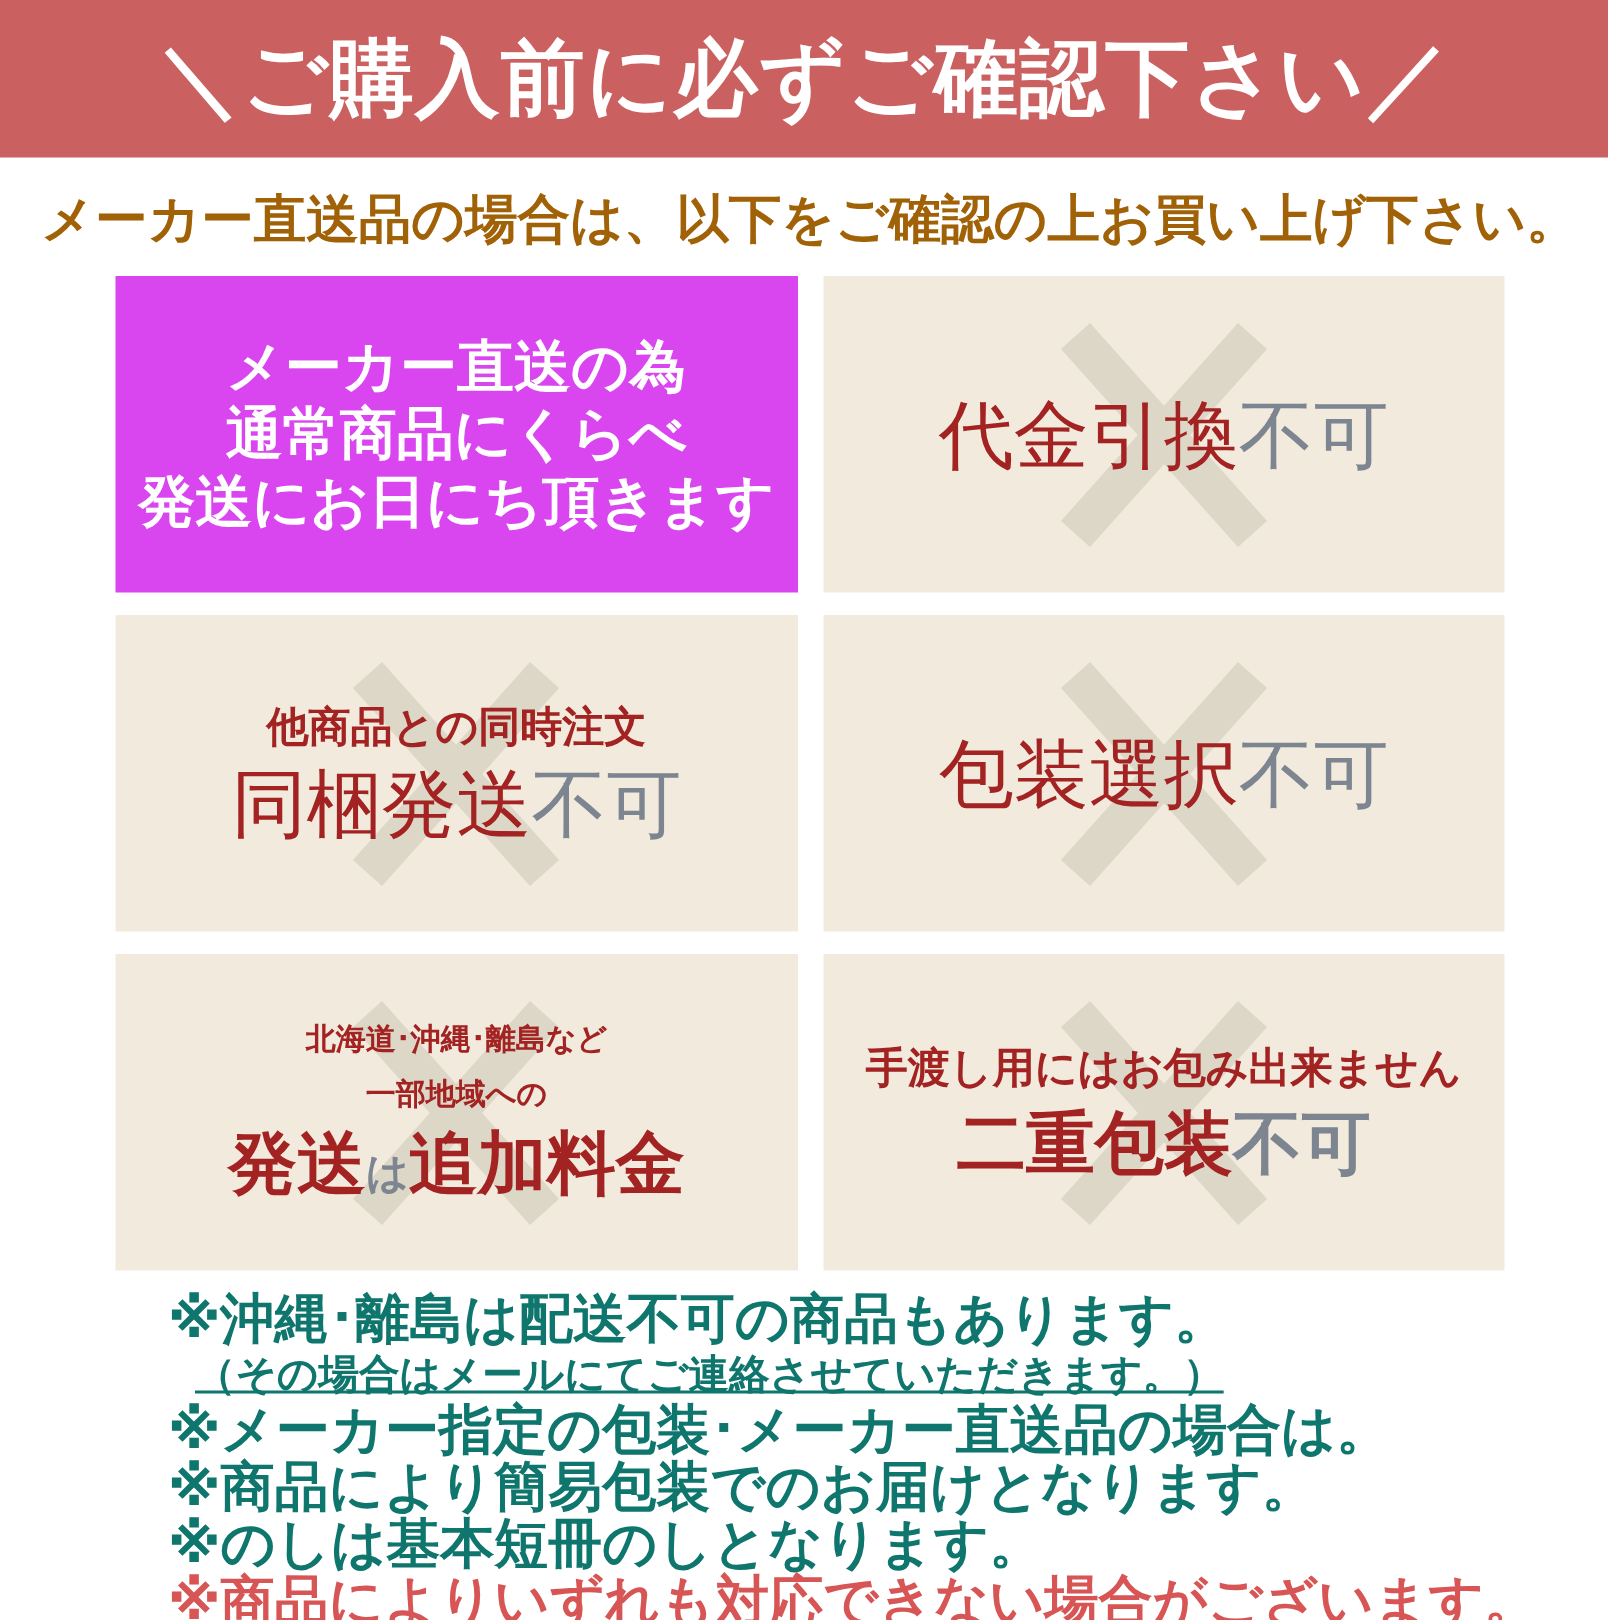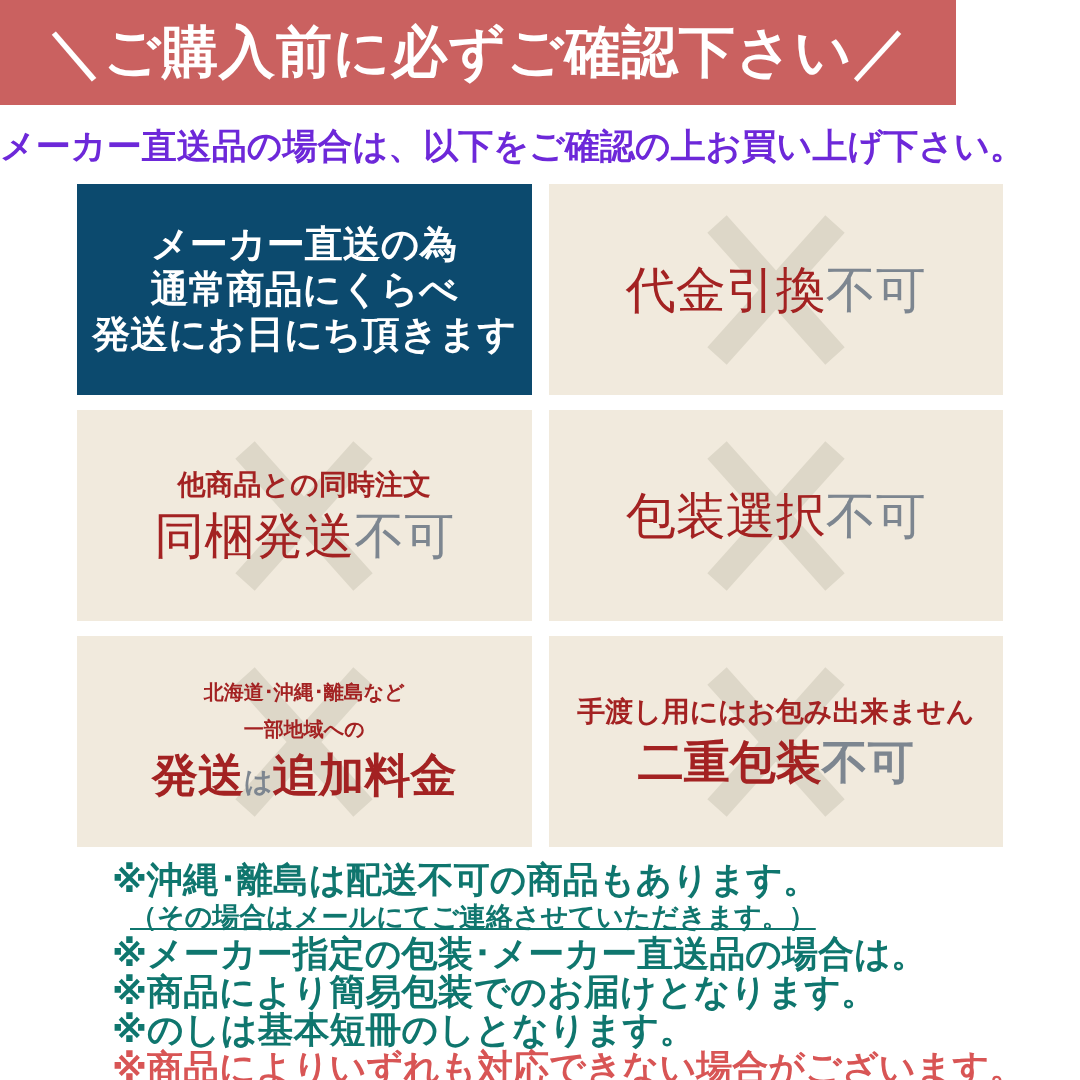--- a/index.html
+++ b/index.html
@@ -2,38 +2,38 @@
 <html><head>
 <meta charset="utf-8">
 <style>
   html,body{margin:0;padding:0;}
   body{
     width:1080px;height:1080px;background:#ffffff;overflow:hidden;
     font-family:"DejaVu Sans","Liberation Sans",sans-serif;
     -webkit-font-smoothing:antialiased;
   }
   .banner{
-    width:956px;height:105px;background:#ca6160;
+    width:1072px;height:105px;background:#ca6160;
     display:flex;align-items:center;justify-content:center;
   }
   .banner .title{
     color:#ffffff;font-size:56px;font-weight:bold;letter-spacing:1px;white-space:nowrap;
   }
   .subtitle{
-    margin:18px 0 14px 0;color:#6d28d9;
+    margin:18px 0 14px 0;text-align:center;color:#a16207;
     font-size:35px;font-weight:bold;white-space:nowrap;
   }
   .grid{
     display:grid;grid-template-columns:1fr 1fr;gap:15px 17px;margin:0 77px;
   }
   .box{
     height:211px;position:relative;display:flex;flex-direction:column;
     align-items:center;justify-content:center;text-align:center;
   }
-  .box.salmon{background:#0c4a6e;}
+  .box.salmon{background:#d946ef;}
   .box.beige{background:#f1eadd;}
   .xmark{
     position:absolute;top:0;left:0;right:0;bottom:0;margin:auto;
     width:150px;height:150px;pointer-events:none;
   }
   .content{position:relative;z-index:1;}
   .white-lines{color:#ffffff;font-size:38px;line-height:45px;font-weight:bold;white-space:nowrap;}
   .mainline{font-size:50px;font-weight:normal;line-height:56px;white-space:nowrap;}
   .mainline-sm{font-size:46px;font-weight:bold;line-height:54px;white-space:nowrap;}
   .red{color:#a32222;}

